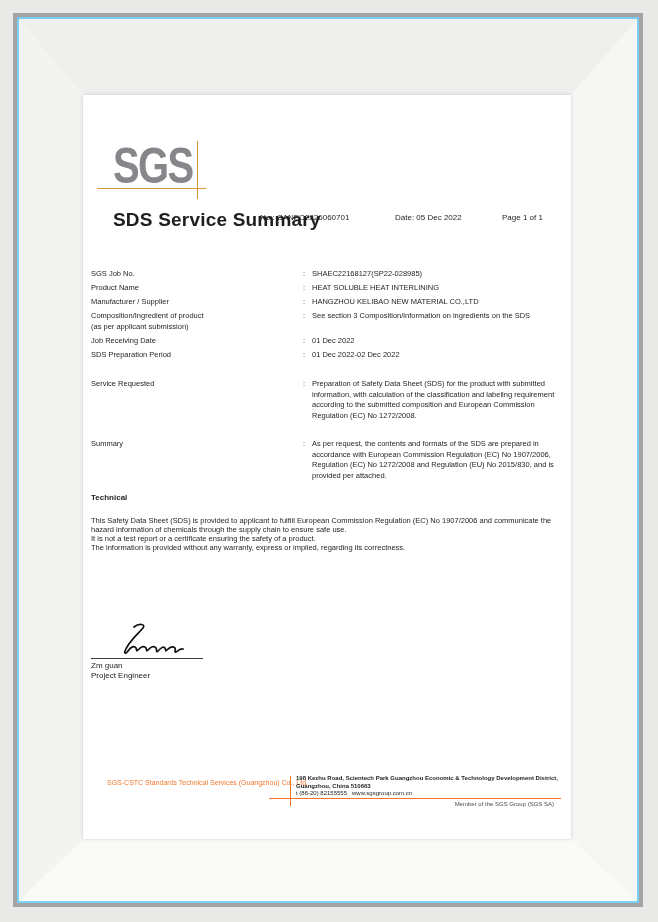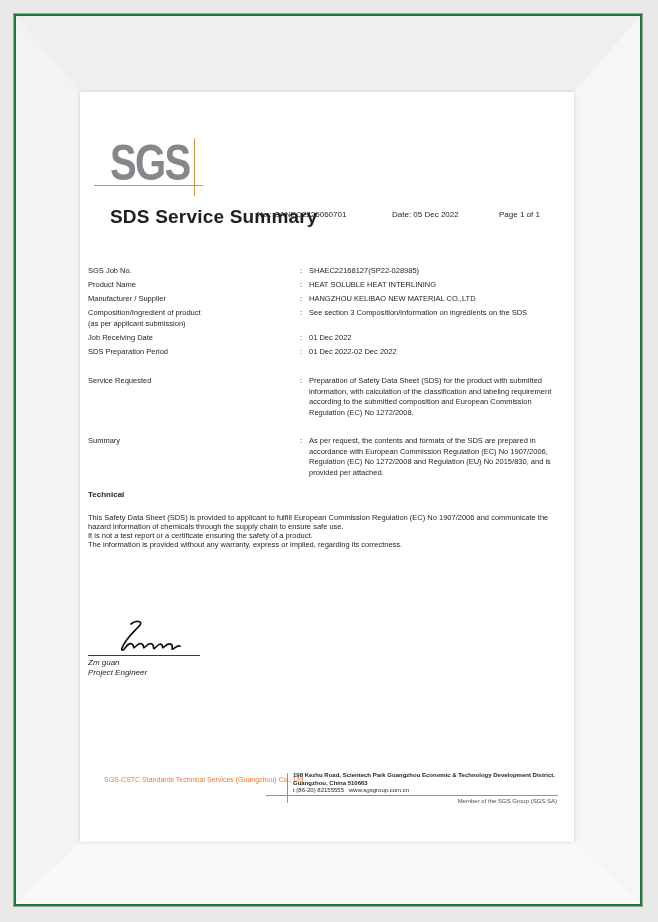--- a/index.html
+++ b/index.html
@@ -1,20 +1,20 @@
 <!DOCTYPE html>
 <html><head>
 <meta charset="utf-8">
 <style>
   html,body{margin:0;padding:0;}
   body{width:658px;height:922px;font-family:"Liberation Sans",sans-serif;}
   .scene{position:relative;width:658px;height:922px;background:#e9e9e7;overflow:hidden;}
   
   .frame{position:absolute;left:13px;top:13px;width:630px;height:894px;
-         background:#15803d;border:1px solid #a3a3a3;box-sizing:border-box;
+         background:#7dd3fc;border:4px solid #a3a3a3;box-sizing:border-box;
          box-shadow:inset 0 1px 3px rgba(0,0,0,.07);}
   .mat{position:absolute;inset:2px;box-sizing:border-box;
        border-style:solid;border-width:76px 66px 62px 64px;
        border-color:#efefed #f6f6f4 #fafaf8 #f3f3f1;}
   .page{position:relative;width:100%;height:100%;background:#ffffff;
         box-shadow:0 0 5px rgba(0,0,0,.10),0 0 1px rgba(0,0,0,.20);
         color:#1f1f1f;}
   
   .logo-text{position:absolute;left:30px;top:47px;font-size:50px;font-weight:700;
              color:#86878b;letter-spacing:-2px;line-height:48px;
@@ -34,21 +34,21 @@
   .frow .val{flex:1;}
   .ital{}
   .sblock{position:absolute;left:8px;width:474px;font-size:7.5px;}
   .svc{top:284px;} .sum{top:344px;}
   .sblock .frow{margin-bottom:0;}
   .sblock .val{max-width:247px;}
   
   .disc-h{position:absolute;left:8px;top:398px;font-size:8px;font-weight:700;}
   .disc-p{position:absolute;left:8px;top:421px;width:474px;font-size:7.5px;line-height:9px;}
   
-  .sig{position:absolute;left:8px;top:526px;font-style:italic;}
+  .sig{position:absolute;left:8px;top:526px;}
   .sig svg{display:block;margin-left:12px;}
   .sig-line{width:112px;border-top:1px solid #3a3a3a;margin-top:1px;}
   .sig-name{font-size:8px;line-height:10px;margin-top:2px;}
   .sig-title{font-size:8px;line-height:10px;}
   
   .f-company{position:absolute;left:24px;top:684px;font-size:7px;color:#f0782d;}
   .f-vline{position:absolute;left:207px;top:681px;width:1px;height:30px;background:#f0782d;}
   .f-addr{position:absolute;left:213px;top:680px;width:268px;font-size:6px;line-height:7.6px;}
   .f-addr .bold{font-weight:700;}
   .f-contact{white-space:pre-wrap;}

